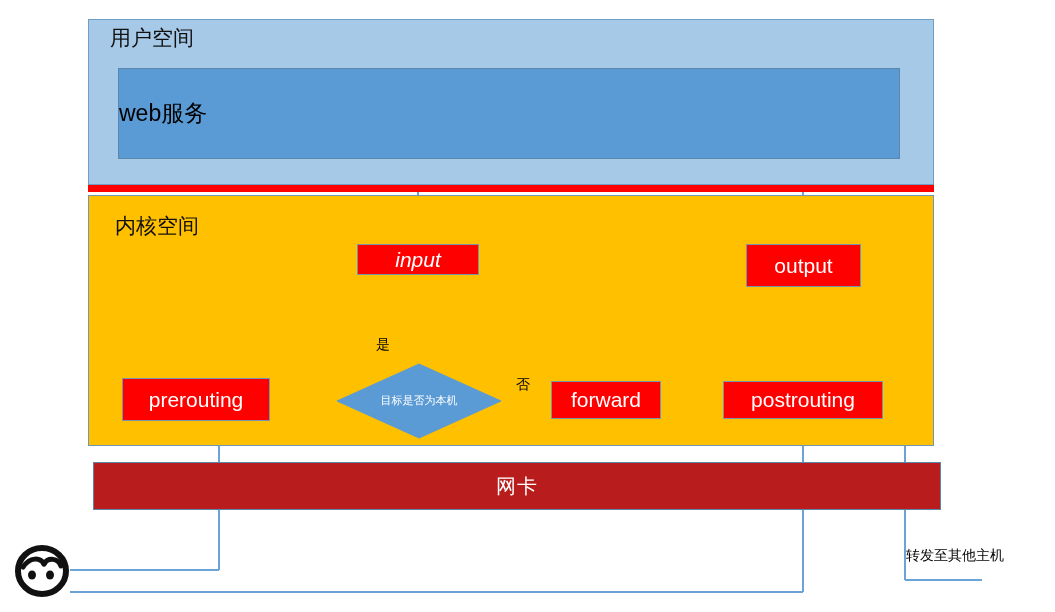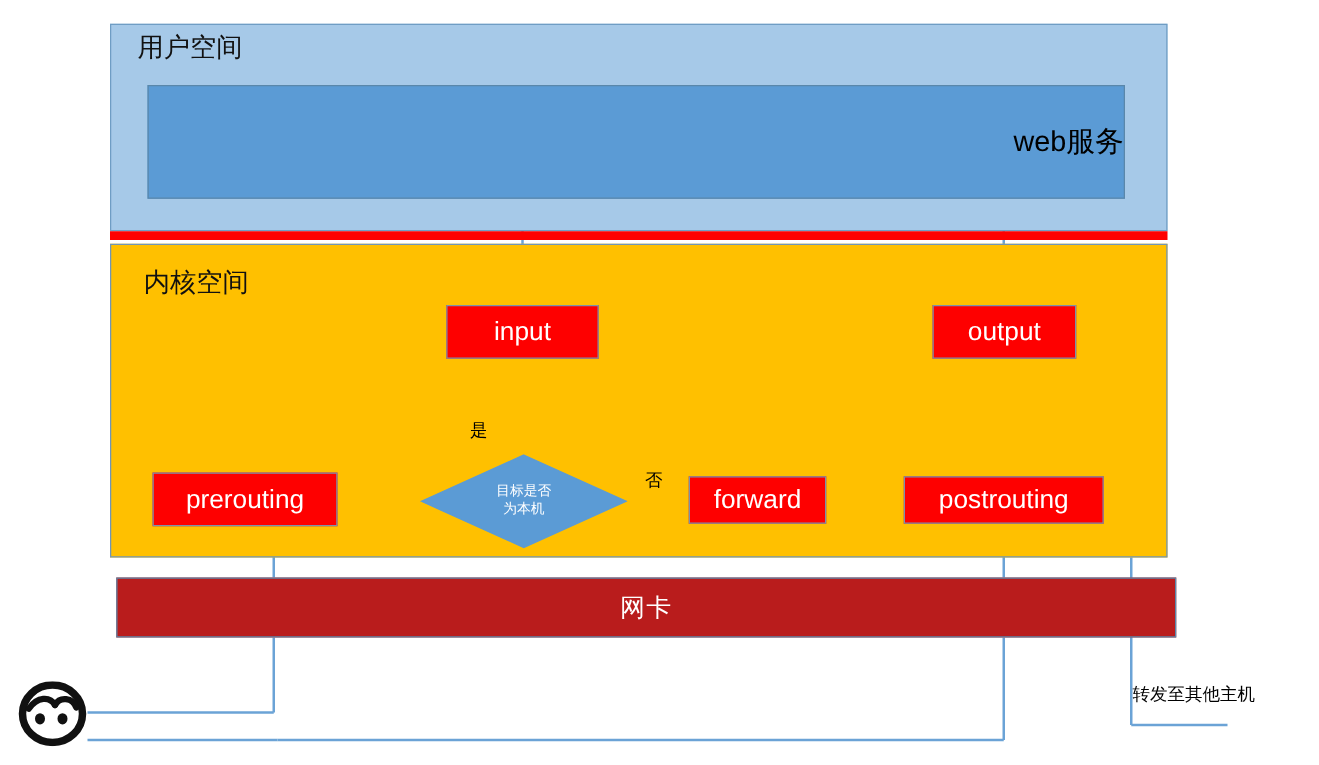--- a/index.html
+++ b/index.html
@@ -61,57 +61,57 @@
   .title-user { left: 110px; top: 24px; }
   .title-kernel { left: 115px; top: 212px; }
 
   
   .webbox {
     left: 118px; top: 68px; width: 782px; height: 91px;
     background: #5b9bd5;
     border: 1px solid #5a87aa;
     display: flex;
     flex-direction: column;
-    align-items: flex-end;
+    align-items: flex-start;
     justify-content: center;
     line-height: 1.28;
   }
   .webbox .line {
     color: #000000;
     font-size: 23px;
     white-space: nowrap;
   }
 
   
   .redbox {
     background: #fe0000;
     border: 1px solid #7b93ab;
     display: flex;
     align-items: center;
     justify-content: center;
     color: #ffffff;
     font-size: 21px;
     white-space: nowrap;
   }
-  .box-input       { left: 357px; top: 244px; width: 122px; height: 43px; }
+  .box-input       { left: 357px; top: 244px; width: 122px; height: 31px; font-style: italic; }
   .box-output      { left: 746px; top: 244px; width: 115px; height: 43px; }
   .box-prerouting  { left: 122px; top: 378px; width: 148px; height: 43px; }
   .box-forward     { left: 551px; top: 381px; width: 110px; height: 38px; }
   .box-postrouting { left: 723px; top: 381px; width: 160px; height: 38px; }
 
   
   .diamond-wrap {
     left: 336px; top: 363px; width: 166px; height: 76px;
   }
   .diamond-wrap svg { display: block; }
   .diamond-text {
     position: absolute;
     left: 0; top: 0; width: 166px; height: 76px;
     display: flex;
-    flex-direction: column;
+    flex-direction: row;
     align-items: center;
     justify-content: center;
     color: #ffffff;
     font-size: 11px;
     line-height: 1.25;
     pointer-events: none;
   }
 
   
   .branch-label {

